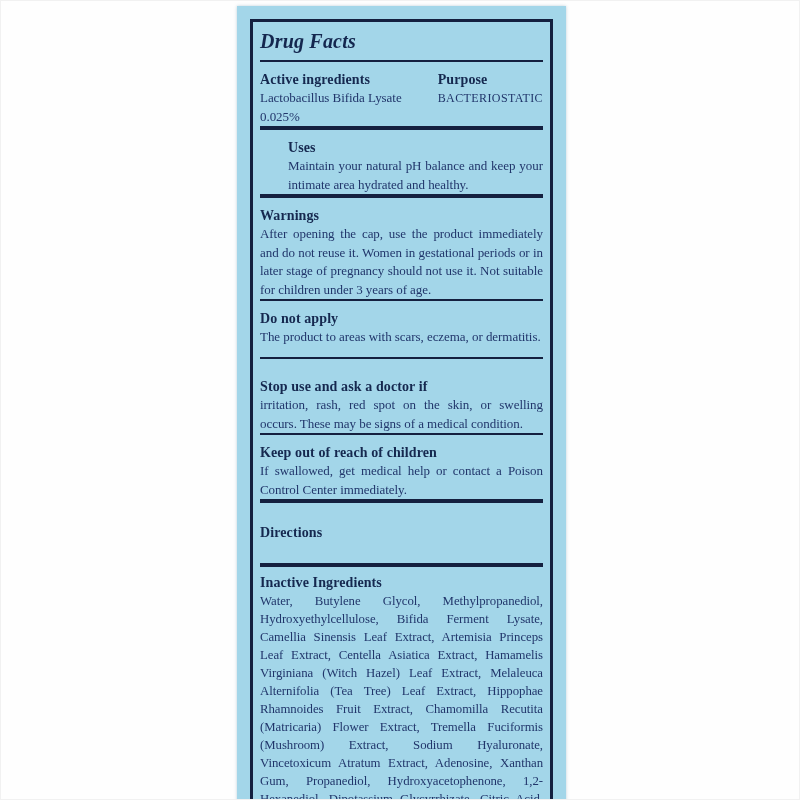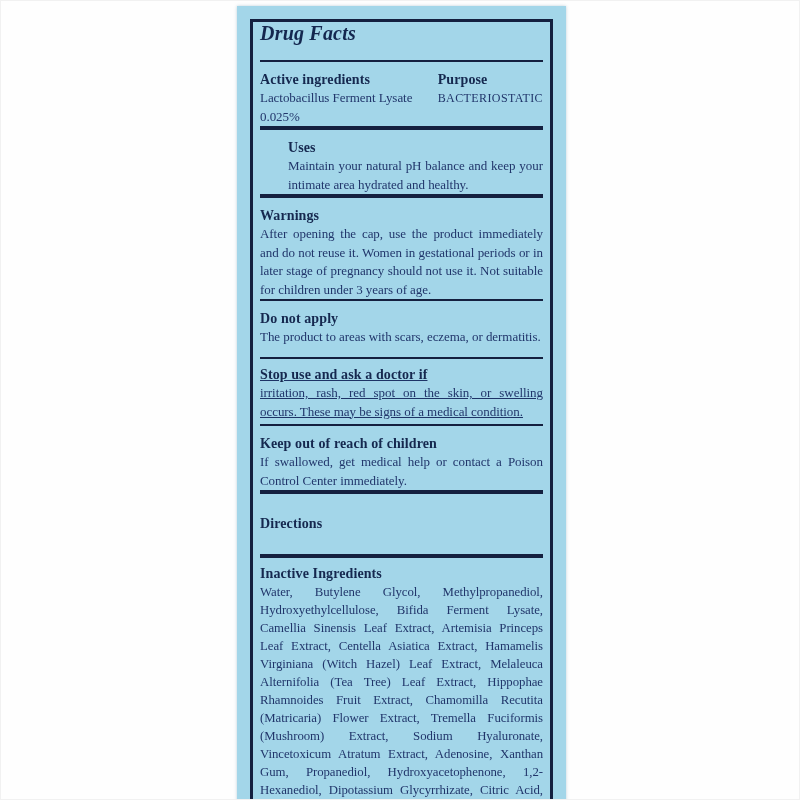--- a/index.html
+++ b/index.html
@@ -23,21 +23,21 @@
   }
 
   .panel {
     margin: 13px 13px 12px 13px;
     border: 3px solid #14203f;
     min-height: 757px;
     padding: 0 7px;
     color: #1d3366;
   }
 
-  .title-sec { min-height: 38px; }
+  .title-sec { min-height: 38px; padding-top: 8px; }
   .title-sec h1 {
     font-size: 20px; font-weight: bold; font-style: italic;
     color: #14274f; letter-spacing: .2px;
   }
 
   .rule { margin: 0 0; background: #14203f; }
   .rule.thin  { height: 2px; }
   .rule.mid   { height: 2px; }
   .rule.thick { height: 4px; }
 
@@ -53,21 +53,21 @@
   .body-line { text-align: left; }
 
   .active-row { display: flex; min-height: 60px; }
   .active-row .col-left  { width: 178px; }
   .active-row .col-right { flex: 1; }
   .caps { letter-spacing: .4px; font-size: 12px; text-align: right; }
 
   .s-uses       { min-height: 64px; margin-left: 28px; }
   .s-warnings   { min-height: 99px; }
   .s-donotapply { min-height: 56px; }
-  .s-stopuse    { min-height: 65px; padding-top: 6px; text-decoration: underline; }
+  .s-stopuse    { min-height: 65px; padding-top: 18px; }
   .s-keepout    { min-height: 57px; }
   .s-directions { min-height: 60px; padding-top: 20px; }
   .s-inactive   { min-height: 236px; padding-top: 6px; }
   .s-inactive .body { font-size: 12.8px; line-height: 18px; }
 </style>
 </head>
 <body>
 
 <div class="photo">
   <div class="label">
@@ -75,21 +75,21 @@
 
       <div class="title-sec">
         <h1>Drug Facts</h1>
       </div>
 
       <div class="rule thin"></div>
 
       <div class="sec active-row">
         <div class="col-left">
           <div class="heading">Active ingredients</div>
-          <div class="body-line">Lactobacillus Ferment Lysate</div>
+          <div class="body-line">Lactobacillus Bifida Lysate</div>
           <div class="body-line">0.025%</div>
         </div>
         <div class="col-right">
           <div class="heading">Purpose</div>
           <div class="body-line caps">BACTERIOSTATIC</div>
         </div>
       </div>
 
       <div class="rule thick"></div>
 

